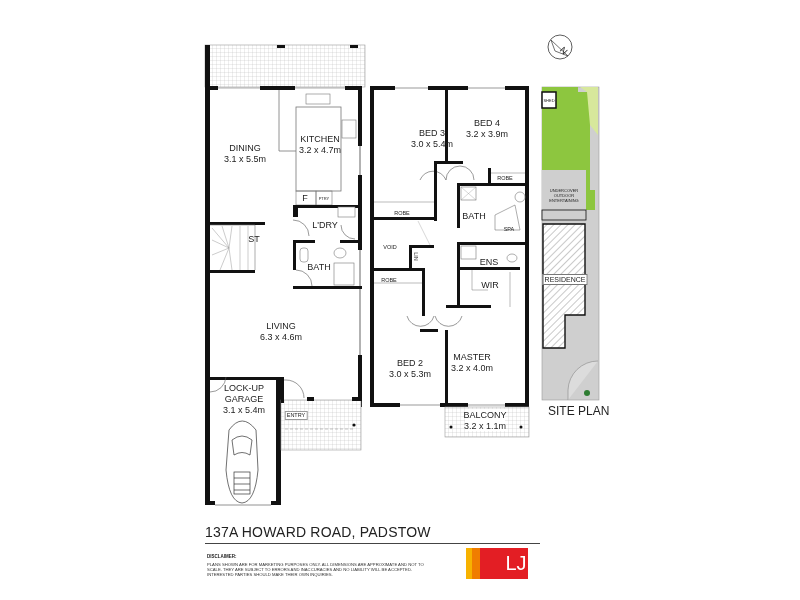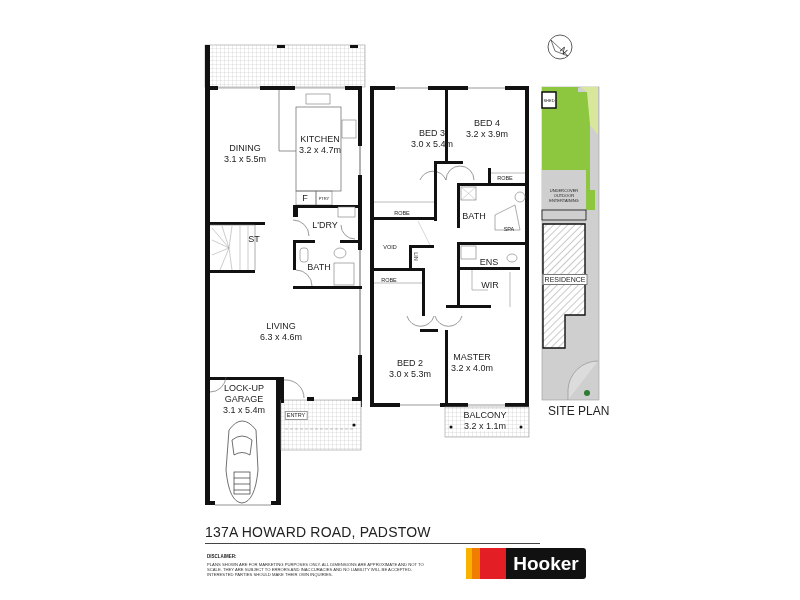--- a/index.html
+++ b/index.html
@@ -246,14 +246,13 @@
 
 <div class="title">137A HOWARD ROAD, PADSTOW</div>
 <div class="rule"></div>
 <div class="disc-h">DISCLAIMER:</div>
 <div class="disc">PLANS SHOWN ARE FOR MARKETING PURPOSES ONLY. ALL DIMENSIONS ARE APPROXIMATE AND NOT TO SCALE. THEY ARE SUBJECT TO ERRORS AND INACCURACIES AND NO LIABILITY WILL BE ACCEPTED. INTERESTED PARTIES SHOULD MAKE THEIR OWN INQUIRIES.</div>
 
 <div class="logo">
   <div class="y"></div>
   <div class="o"></div>
   <div class="r">LJ</div>
-  <div class="k">Hooker</div>
 </div>
 
 </body></html>

